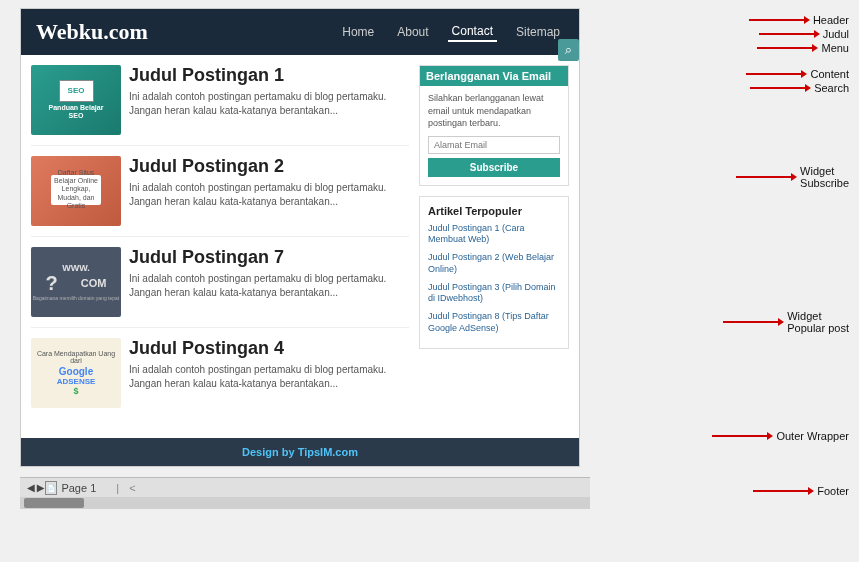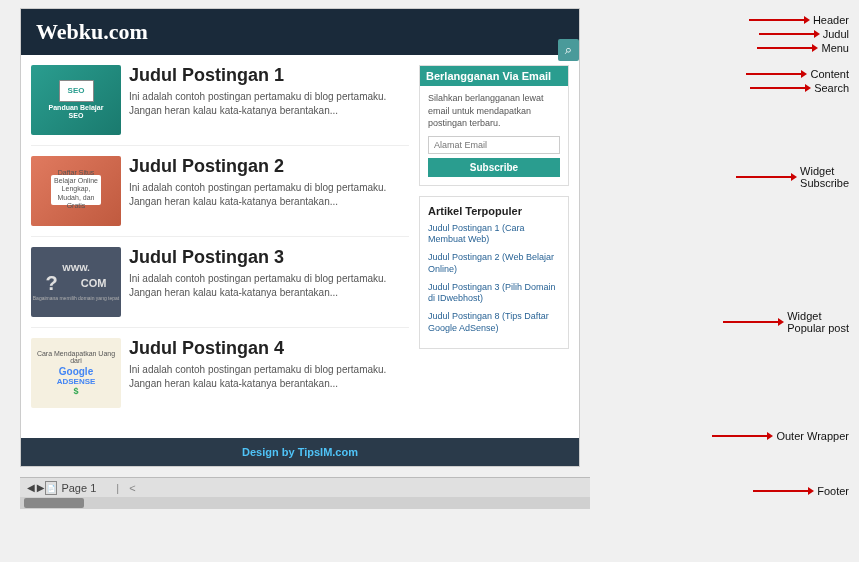--- a/index.html
+++ b/index.html
@@ -322,20 +322,26 @@
 
 <div class="page-wrapper" style="position:relative;">
 
   
   <div style="width:570px; margin-left:20px; display:inline-block; vertical-align:top;">
 
     <div class="outer-wrapper" style="margin-top:8px; margin-left:0;">
 
       <div class="site-header">
         <div class="site-title">Webku.com</div>
+        <div class="site-nav">
+          <a class="nav-item">Home</a>
+          <a class="nav-item">About</a>
+          <a class="nav-item active">Contact</a>
+          <a class="nav-item">Sitemap</a>
+        </div>
       </div>
 
       <div class="content-area" style="position:relative;">
 
         <div class="search-bar" style="position:absolute; right:0; top:-16px; background:#4a9a9a; padding:3px 7px; border-radius:2px; z-index:10;">
           <span style="color:#fff; font-size:13px;">⌕</span>
         </div>
 
         <div class="main-posts">
 
@@ -367,21 +373,21 @@
           <div class="post-item">
             <div class="post-thumbnail thumb-3">
               <div class="thumb-3-www">WWW.</div>
               <div style="display:flex; align-items:center; gap:1px;">
                 <span class="thumb-3-question">?</span>
                 <span class="thumb-3-com">COM</span>
               </div>
               <div class="thumb-3-sub">Bagaimana memilih domain yang tepat</div>
             </div>
             <div class="post-content">
-              <div class="post-title">Judul Postingan 3</div>
+              <div class="post-title">Judul Postingan 7</div>
               <div class="post-excerpt">Ini adalah contoh postingan pertamaku di blog pertamaku. Jangan heran kalau kata-katanya berantakan...</div>
             </div>
           </div>
 
           <div class="post-item" style="border-bottom:none;">
             <div class="post-thumbnail thumb-4">
               <div style="font-size:7px; color:#555; text-align:center; margin-bottom:2px;">Cara Mendapatkan Uang<br>dari</div>
               <div style="font-size:10px; font-weight:bold; color:#4285F4; font-family:Arial;">Google</div>
               <div style="font-size:8px; font-weight:bold; color:#4285F4;">ADSENSE</div>
               <div style="font-size:9px; color:#34a853; font-weight:bold;">$</div>

